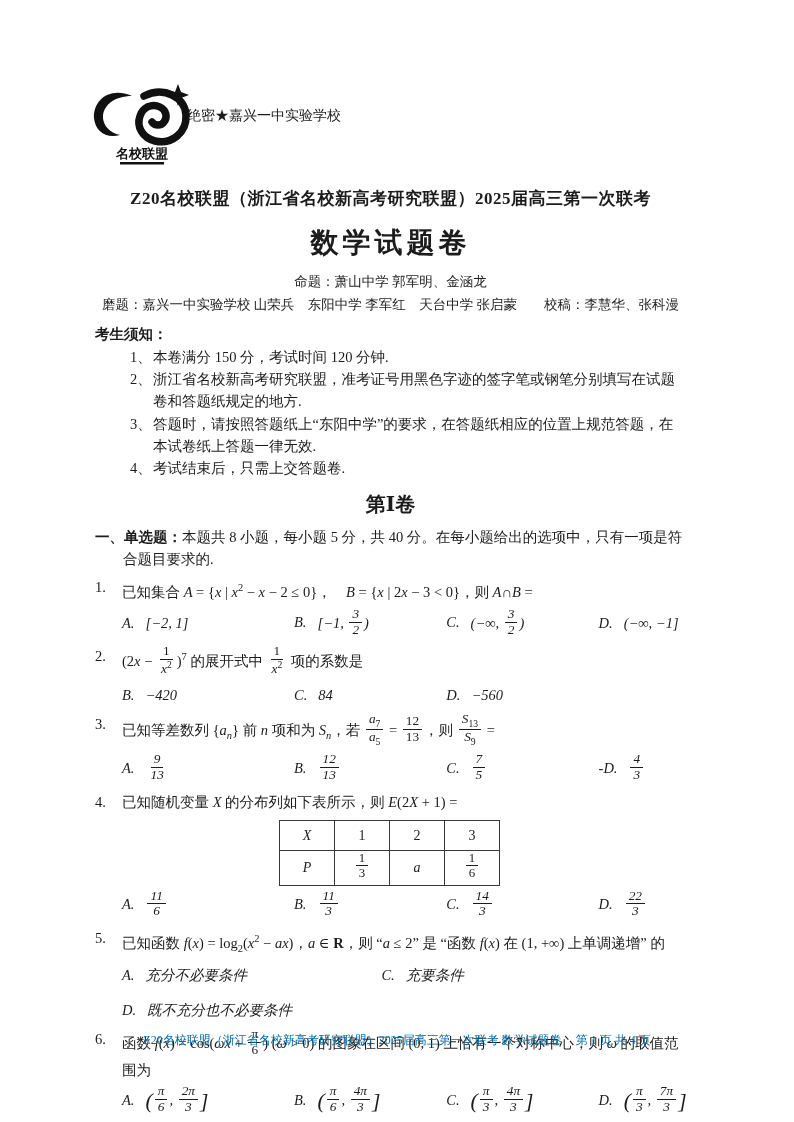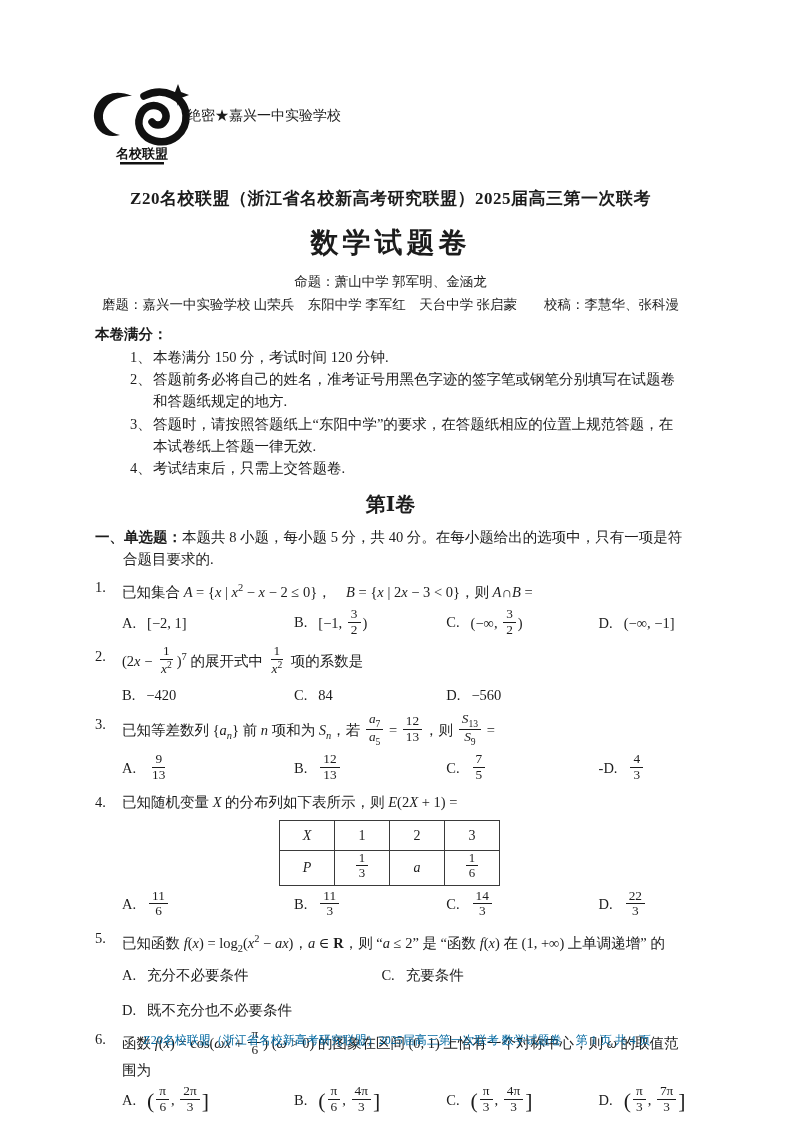--- a/index.html
+++ b/index.html
@@ -22,21 +22,21 @@
   .n-item{display:flex;padding-left:35px;line-height:22.2px;}
   .n-num{flex:0 0 23px;}
   .n-text{flex:1;}
   .volume{text-align:center;font-size:20px;font-weight:bold;margin:10px 0 8px;}
   .intro{padding-left:28px;text-indent:-28px;line-height:21.5px;}
   .intro b{font-family:"Liberation Sans","DejaVu Sans",sans-serif;}
   .q{margin-top:7px;}
   .q-line{display:flex;align-items:flex-start;line-height:21.5px;}
   .q-num{flex:0 0 27px;}
   .q-stem{flex:1;}
-  .opts{margin:5px 0 0 27px;display:grid;align-items:center;}
+  .opts{margin:5px 0 0 27px;display:grid;align-items:center;font-style:italic;}
   .cols4{grid-template-columns:30.5% 27% 27% 15.5%;}
   .cols2{grid-template-columns:46% 54%;row-gap:14px;}
   .opt{white-space:nowrap;}
   .opt-label{margin-right:11px;}
   .dist{border-collapse:collapse;margin:6px 0 2px 184px;}
   .dist td{border:1px solid #3a3a3a;min-width:42px;text-align:center;padding:2px 6px;height:25px;font-size:14px;}
   .fr{display:inline-flex;flex-direction:column;align-items:center;vertical-align:middle;
       line-height:1.12;font-size:.92em;margin:0 2px;transform:translateY(-2px);}
   .fr>span:first-child{border-bottom:1px solid #1c1c1c;padding:0 3px;}
   .fr>span:last-child{padding:0 3px;}
@@ -60,29 +60,29 @@
   </svg>
 
   <div class="classification">绝密★嘉兴一中实验学校</div>
 
   <div class="main">
     <div class="league-title">Z20名校联盟（浙江省名校新高考研究联盟）2025届高三第一次联考</div>
     <div class="paper-title">数学试题卷</div>
     <div class="credit">命题：萧山中学  郭军明、金涵龙</div>
     <div class="credit2">磨题：嘉兴一中实验学校 山荣兵　东阳中学 李军红　天台中学 张启蒙　　校稿：李慧华、张科漫</div>
 
-    <div class="notice-head">本卷满分：</div>
+    <div class="notice-head">考生须知：</div>
     <div>
         <div class="n-item">
           <span class="n-num">1、</span>
           <span class="n-text">本卷满分 150 分，考试时间 120 分钟.</span>
         </div>
         <div class="n-item">
           <span class="n-num">2、</span>
-          <span class="n-text">答题前务必将自己的姓名，准考证号用黑色字迹的签字笔或钢笔分别填写在试题卷和答题纸规定的地方.</span>
+          <span class="n-text">浙江省名校新高考研究联盟，准考证号用黑色字迹的签字笔或钢笔分别填写在试题卷和答题纸规定的地方.</span>
         </div>
         <div class="n-item">
           <span class="n-num">3、</span>
           <span class="n-text">答题时，请按照答题纸上“东阳中学”的要求，在答题纸相应的位置上规范答题，在本试卷纸上答题一律无效.</span>
         </div>
         <div class="n-item">
           <span class="n-num">4、</span>
           <span class="n-text">考试结束后，只需上交答题卷.</span>
         </div>
       </div>

